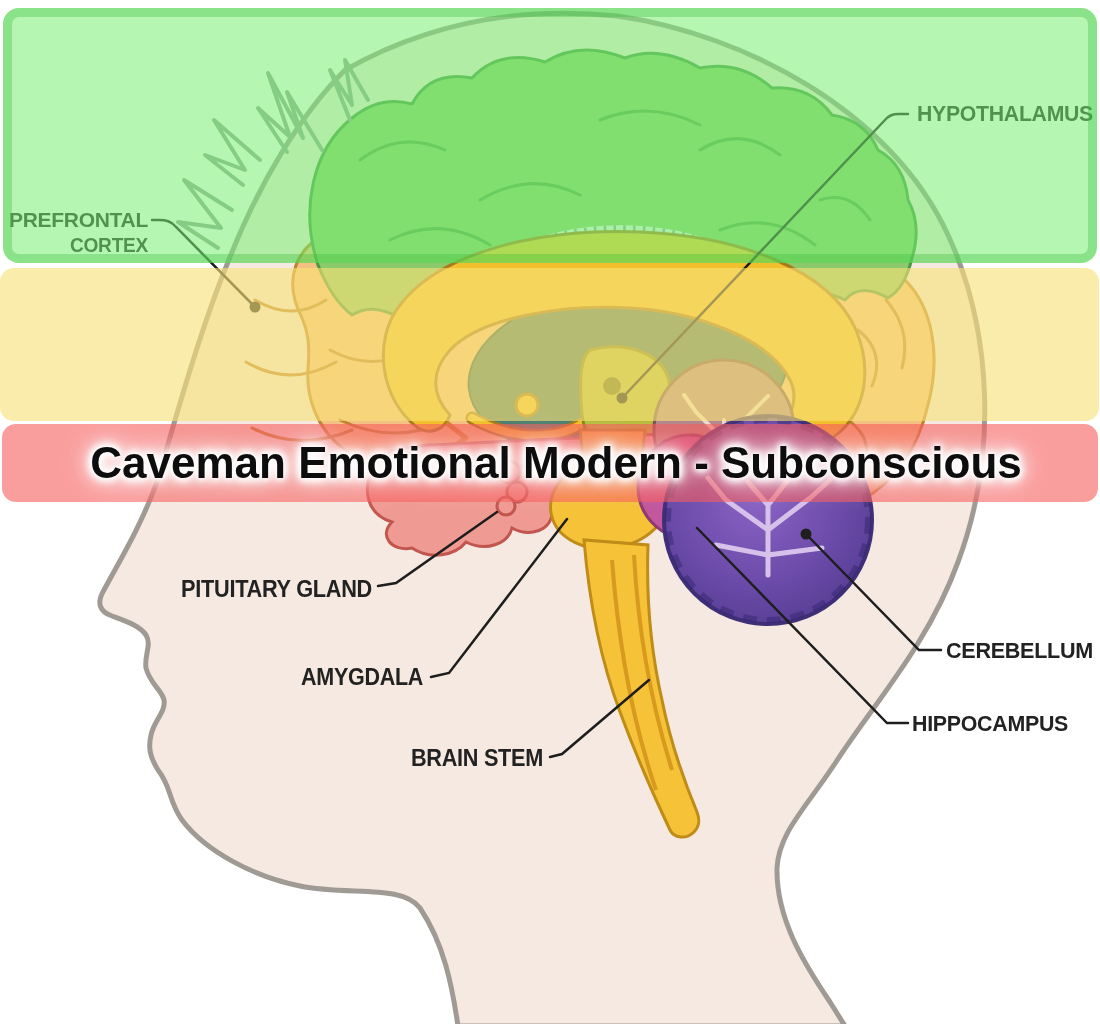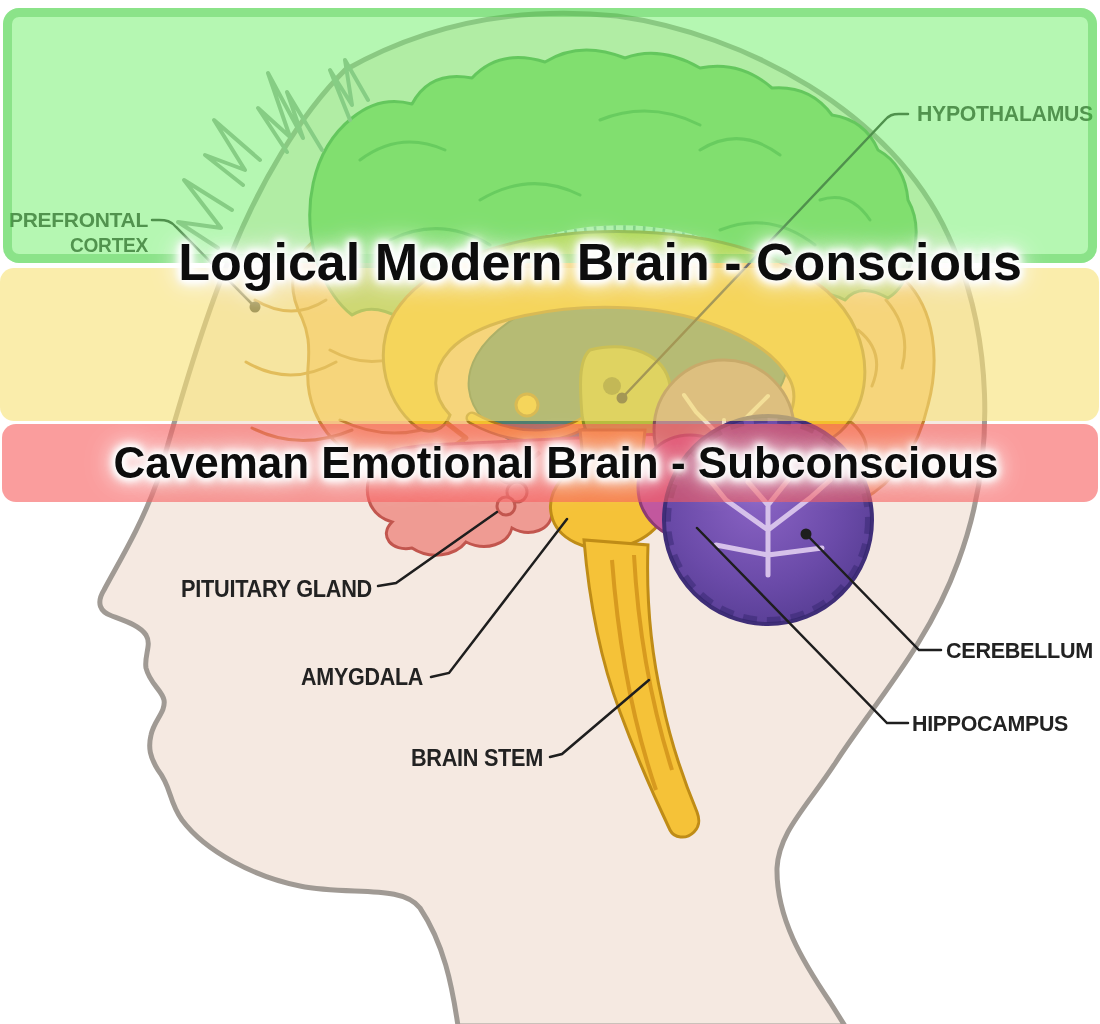--- a/index.html
+++ b/index.html
@@ -142,16 +142,15 @@
     <text class="anat" x="301" y="685" font-size="23" textLength="122" lengthAdjust="spacingAndGlyphs">AMYGDALA</text>
     <text class="anat" x="411" y="766" font-size="23" textLength="132" lengthAdjust="spacingAndGlyphs">BRAIN STEM</text>
     <text class="anat" x="946" y="658" font-size="22" textLength="147" lengthAdjust="spacingAndGlyphs">CEREBELLUM</text>
     <text class="anat" x="912" y="731" font-size="22" textLength="156" lengthAdjust="spacingAndGlyphs">HIPPOCAMPUS</text>
   </svg>
 
   <div class="band band-green"></div>
   <div class="band band-yellow"></div>
   <div class="band band-red"></div>
 
-  <div class="title title-1">Logical Modern Brain - Conscious</div>
-  <div class="title title-2">Caveman Emotional Brain - Subconscious</div>
+  <div class="title title-2">Caveman Emotional Modern - Subconscious</div>
 
 </div>
 
 </body></html>

